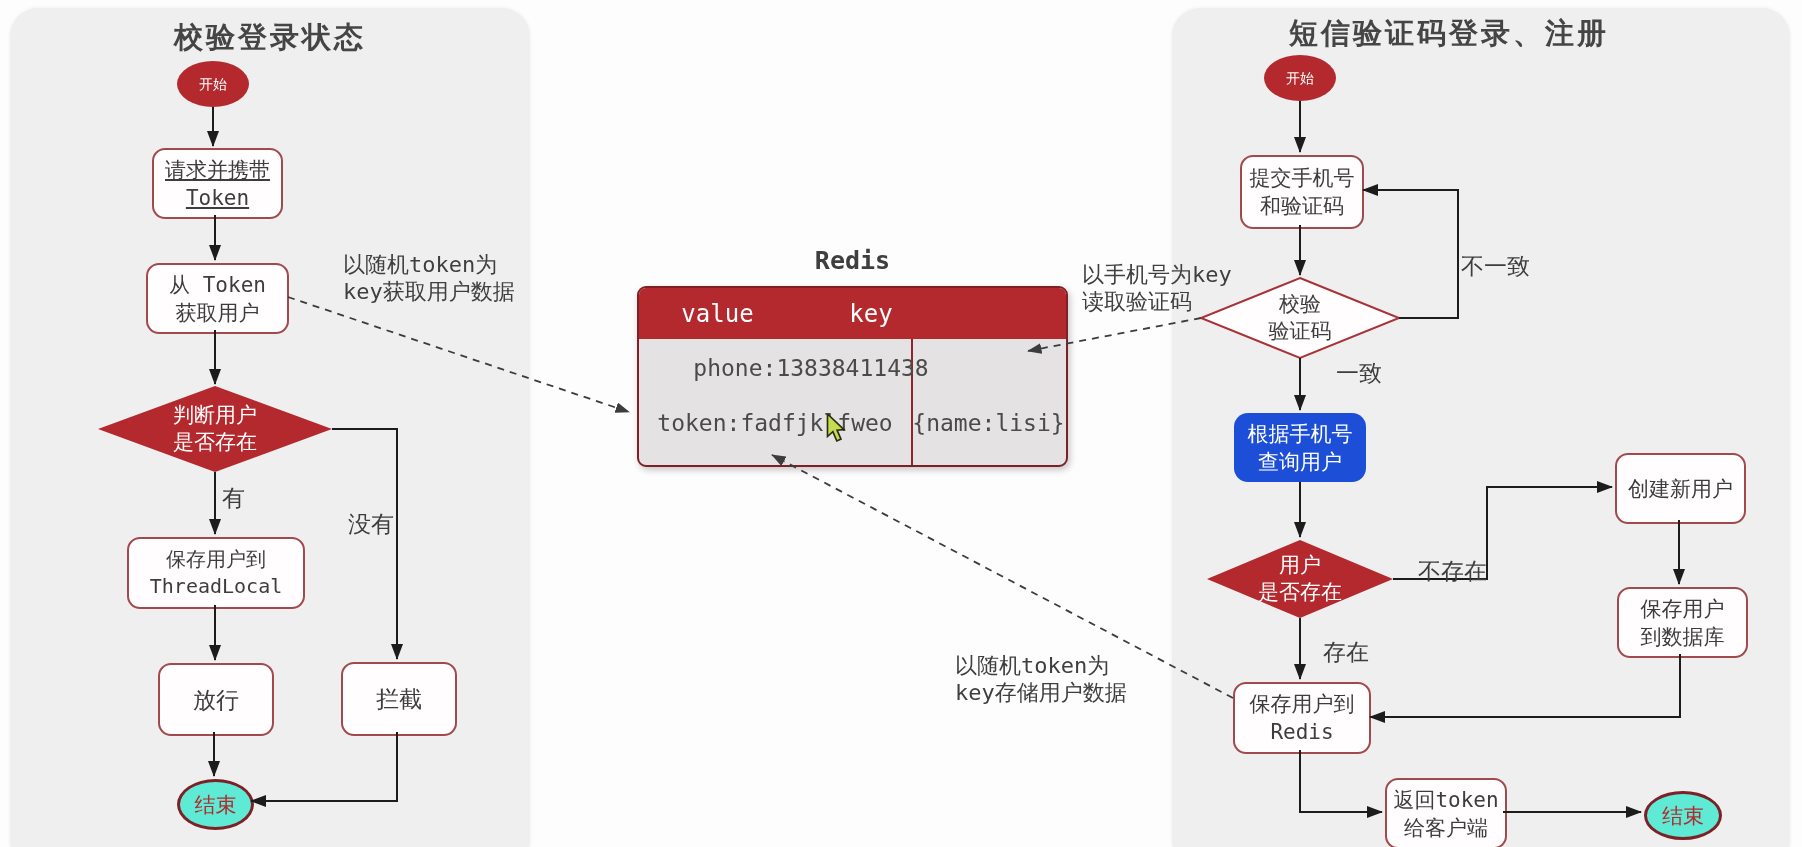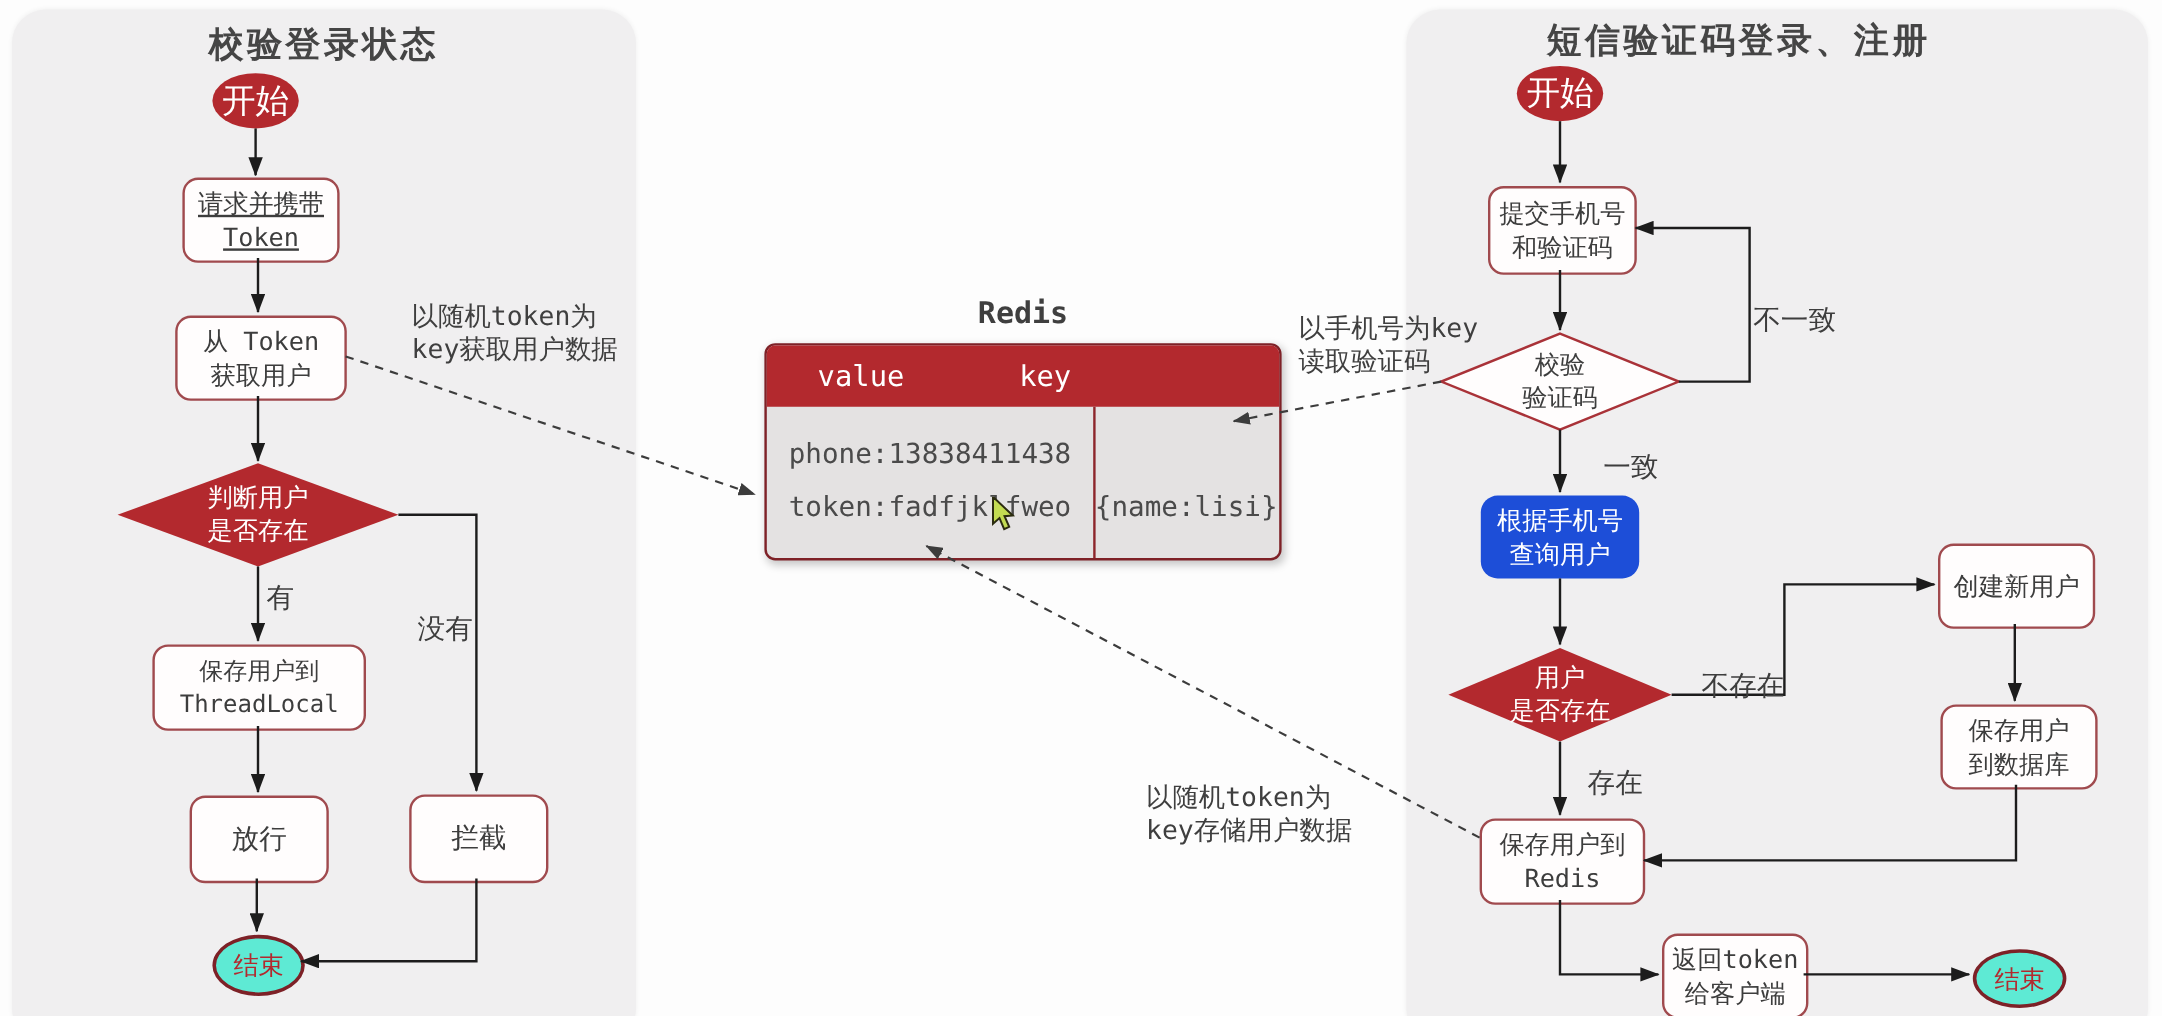--- a/index.html
+++ b/index.html
@@ -20,21 +20,21 @@
     text-align:center;letter-spacing:3px;z-index:4;
   }
   svg.layer{position:absolute;left:0;top:0;z-index:3;pointer-events:none;}
   svg.under{z-index:1;}
   .node{
     position:absolute;display:flex;flex-direction:column;align-items:center;justify-content:center;
     background:#fffdfd;border:2px solid #a04a4e;border-radius:13px;
     font-size:21px;line-height:28px;text-align:center;color:#3d3d3d;z-index:2;
   }
   .node.redfill{background:#1d4ed8;border:none;color:#fff;border-radius:14px;}
-  .node.ellipse{border-radius:50%;background:#b3292e;border:none;color:#fff;font-size:28px;}
+  .node.ellipse{border-radius:50%;background:#b3292e;border:none;color:#fff;font-size:14px;}
   .node.endoval{border-radius:50%;border:3px solid #7d2127;color:#b3292e;font-size:21px;background:#5eead4;}
   .diamond-label{
     position:absolute;display:flex;flex-direction:column;align-items:center;justify-content:center;
     text-align:center;font-size:21px;line-height:27px;z-index:2;
   }
   .diamond-label.white{color:#fff;}
   .edge-label{position:absolute;font-size:23px;color:#3d3d3d;z-index:4;}
   .ann{position:absolute;font-size:22px;line-height:27px;color:#3f3f3f;z-index:4;}
   
   #redis-title{position:absolute;left:637px;top:246px;width:431px;text-align:center;
@@ -114,21 +114,21 @@
   <div>key存储用户数据</div>
 </div>
 
 <div id="redis-title">Redis</div>
 <div id="redis-table">
   <div id="redis-header">
     <div class="hcell" id="hcell-value">value</div>
     <div class="hcell" id="hcell-key">key</div>
   </div>
   <div id="col-divider"></div>
-  <div class="trow" style="top:62px;">
+  <div class="trow" style="top:51px;padding-left:36px;">
     <div class="tcell-key">phone:13838411438</div>
   </div>
   <div class="trow" style="top:106px;">
     <div class="tcell-key">token:fadfjklfweo</div>
     <div class="tcell-value">{name:lisi}</div>
   </div>
 </div>
 
 <div class="panel-title" style="left:1140px;top:14px;width:618px;">短信验证码登录、注册</div>
 
@@ -138,21 +138,21 @@
   <span>提交手机号</span>
   <span>和验证码</span>
 </div>
 
 <div class="diamond-label" style="left:1201px;top:278px;width:198px;height:80px;">
   <span>校验</span>
   <span>验证码</span>
 </div>
 
 <div class="edge-label" style="left:1461px;top:251px;">不一致</div>
-<div class="edge-label" style="left:1336px;top:374px;text-align:right;">一致</div>
+<div class="edge-label" style="left:1336px;top:358px;text-align:right;">一致</div>
 
 <div class="node redfill" style="left:1234px;top:413px;width:132px;height:69px;">
   <span>根据手机号</span>
   <span>查询用户</span>
 </div>
 
 <div class="diamond-label white" style="left:1207px;top:540px;width:186px;height:78px;">
   <span>用户</span>
   <span>是否存在</span>
 </div>

